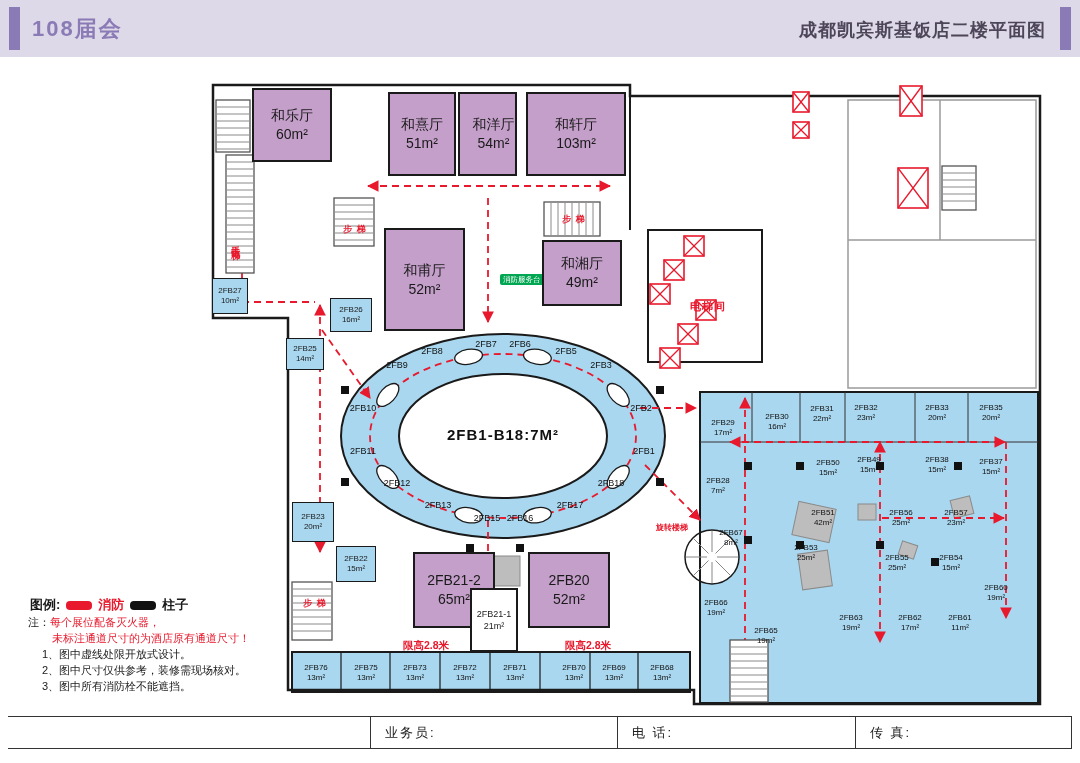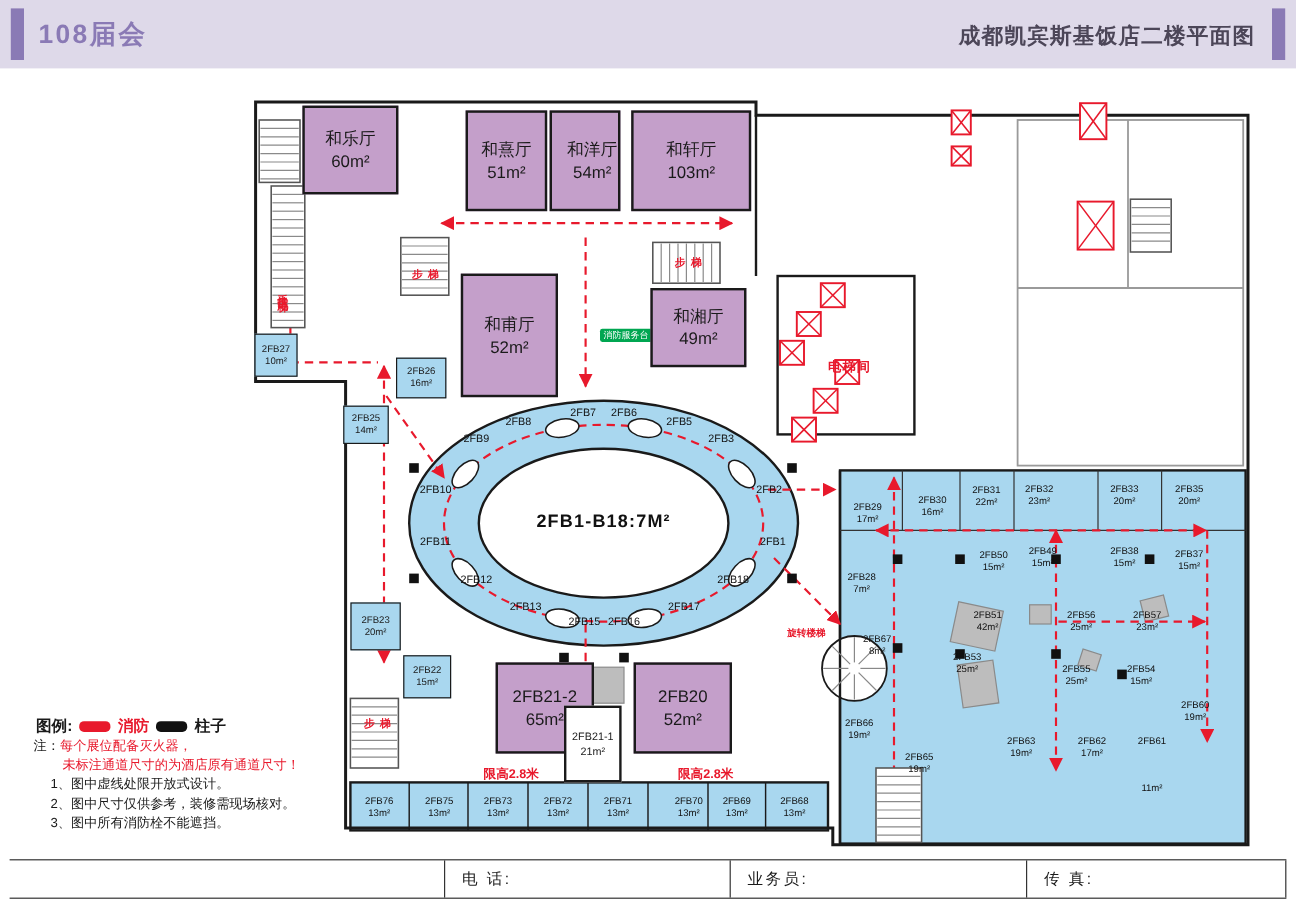--- a/index.html
+++ b/index.html
@@ -425,21 +425,21 @@
       <div class="lbl free-lbl" style="left: 825px; top: 613px; width: 52px;">
         <span style="display: block;">2FB63</span>
         <span style="display: block;">19m²</span>
       </div>
       <div class="lbl free-lbl" style="left: 884px; top: 613px; width: 52px;">
         <span style="display: block;">2FB62</span>
         <span style="display: block;">17m²</span>
       </div>
       <div class="lbl free-lbl" style="left: 934px; top: 613px; width: 52px;">
         <span style="display: block;">2FB61</span>
-        <span style="display: block; margin-top: 29px;">11m²</span>
+        <span style="display: block;">11m²</span>
       </div>
       <div class="lbl free-lbl" style="left: 293px; top: 663px; width: 46px;">
         <span style="display: block;">2FB76</span>
         <span style="display: block;">13m²</span>
       </div>
       <div class="lbl free-lbl" style="left: 343px; top: 663px; width: 46px;">
         <span style="display: block;">2FB75</span>
         <span style="display: block;">13m²</span>
       </div>
       <div class="lbl free-lbl" style="left: 392px; top: 663px; width: 46px;">
@@ -481,24 +481,24 @@
       <span>注：</span><span class="red-t">每个展位配备灭火器，</span>
     </div>
     <div class="red-t indent">未标注通道尺寸的为酒店原有通道尺寸！</div>
     <div class="indent" style="padding-left:14px">1、图中虚线处限开放式设计。</div>
     <div class="indent" style="padding-left:14px">2、图中尺寸仅供参考，装修需现场核对。</div>
     <div class="indent" style="padding-left:14px">3、图中所有消防栓不能遮挡。</div>
   </div>
 
   <div id="footer">
     <div class="spacer"></div>
+    <div class="cell c1">
+        <span>业务员:</span>
+      </div>
     <div class="cell c2">
         <span>电  话:</span>
       </div>
-    <div class="cell c1">
-        <span>业务员:</span>
-      </div>
     <div class="cell c3">
         <span>传  真:</span>
       </div>
   </div>
 
 </div>
 
 </body></html>

